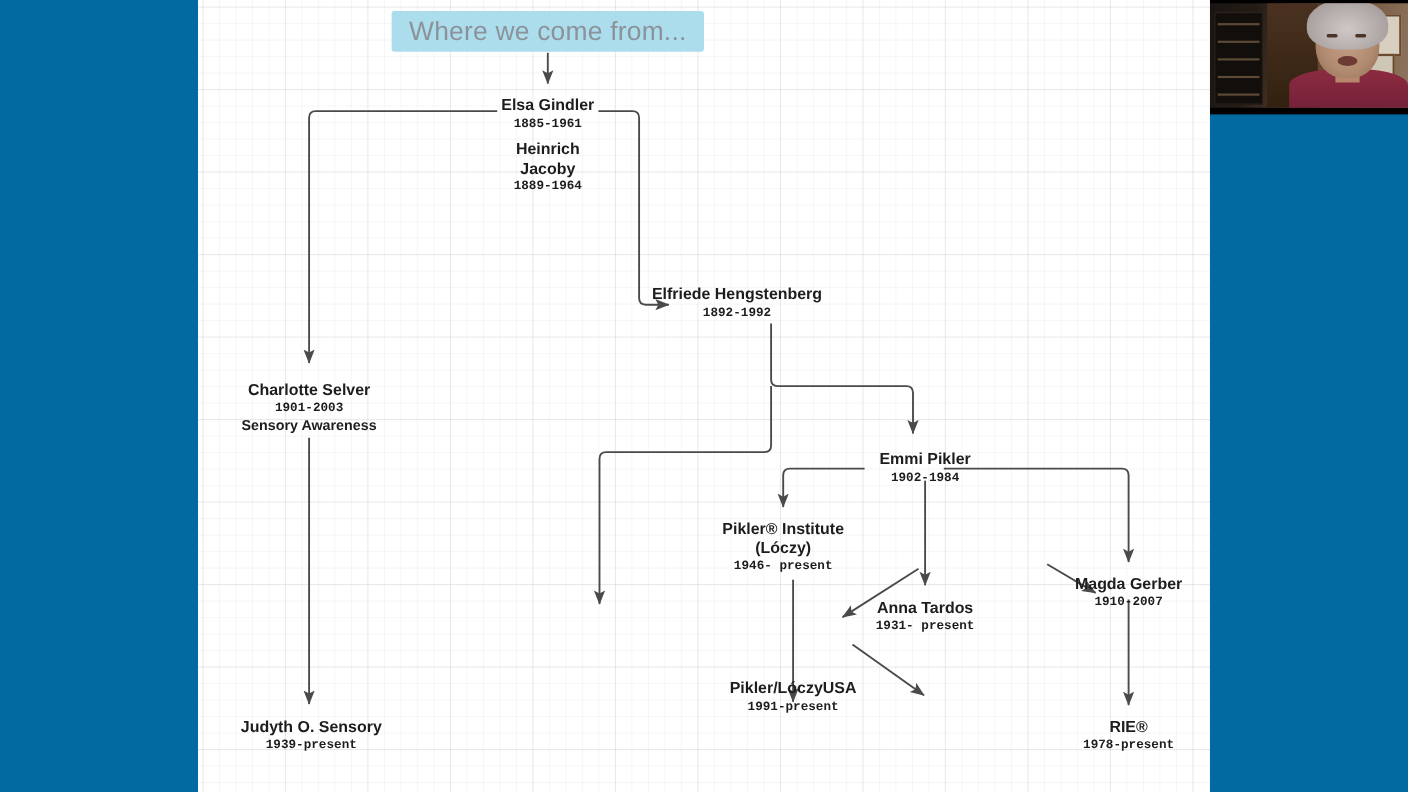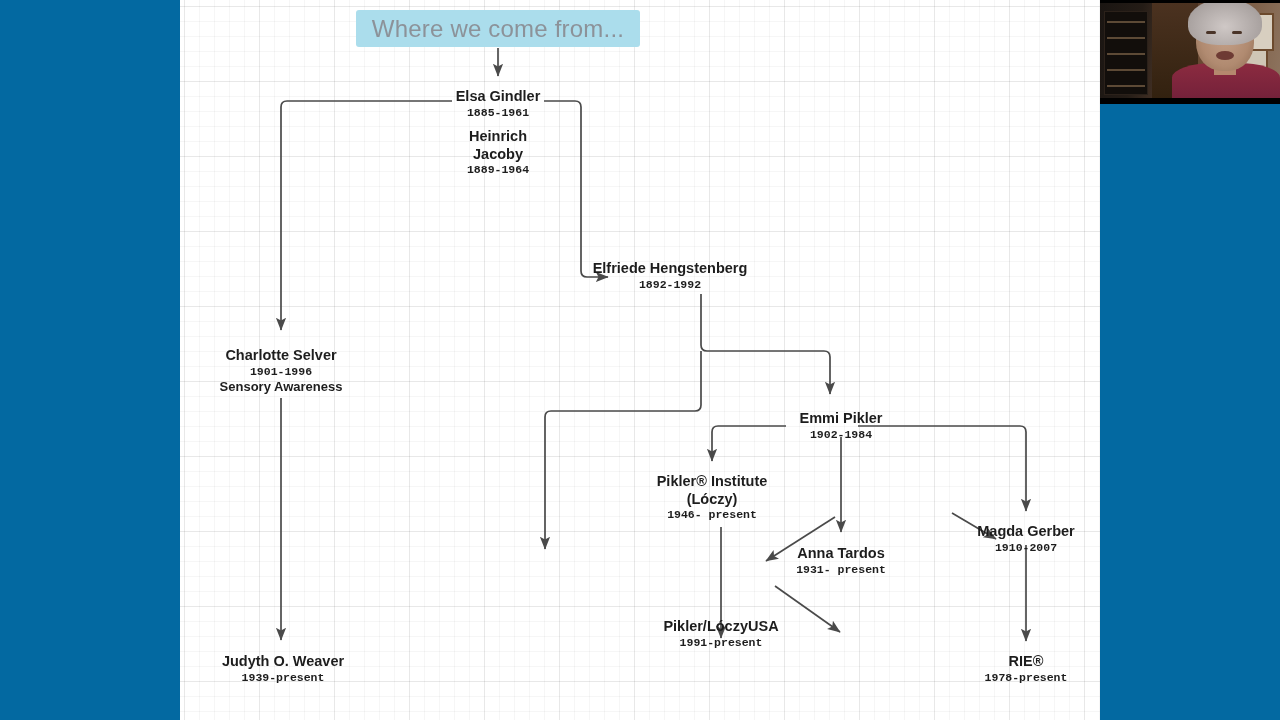--- a/index.html
+++ b/index.html
@@ -240,21 +240,21 @@
       <div class="dt">1889-1964</div>
     </div>
 
     <div class="node" style="left:350px; top:260px; width:280px;">
       <div class="nm">Elfriede Hengstenberg</div>
       <div class="dt">1892-1992</div>
     </div>
 
     <div class="node" style="left:11px; top:347px; width:180px;">
       <div class="nm">Charlotte Selver</div>
-      <div class="dt">1901-1996</div>
+      <div class="dt">1901-2003</div>
       <div class="sub">Sensory Awareness</div>
     </div>
 
     <div class="node" style="left:572px; top:410px; width:178px;">
       <div class="nm">Emmi Pikler</div>
       <div class="dt">1902-1984</div>
     </div>
 
     <div class="node" style="left:442px; top:473px; width:180px;">
       <div class="nm">Pikler® Institute</div>
@@ -267,21 +267,21 @@
       <div class="dt">1931- present</div>
     </div>
 
     <div class="node" style="left:757px; top:523px; width:178px;">
       <div class="nm">Magda Gerber</div>
       <div class="dt">1910-2007</div>
     </div>
 
 
     <div class="node" style="left:13px; top:653px; width:180px;">
-      <div class="nm">Judyth O. Weaver</div>
+      <div class="nm">Judyth O. Sensory</div>
       <div class="dt">1939-present</div>
     </div>
 
     <div class="node" style="left:451px; top:618px; width:180px;">
       <div class="nm">Pikler/LóczyUSA</div>
       <div class="dt">1991-present</div>
     </div>
 
     <div class="node" style="left:757px; top:653px; width:178px;">
       <div class="nm">RIE®</div>

